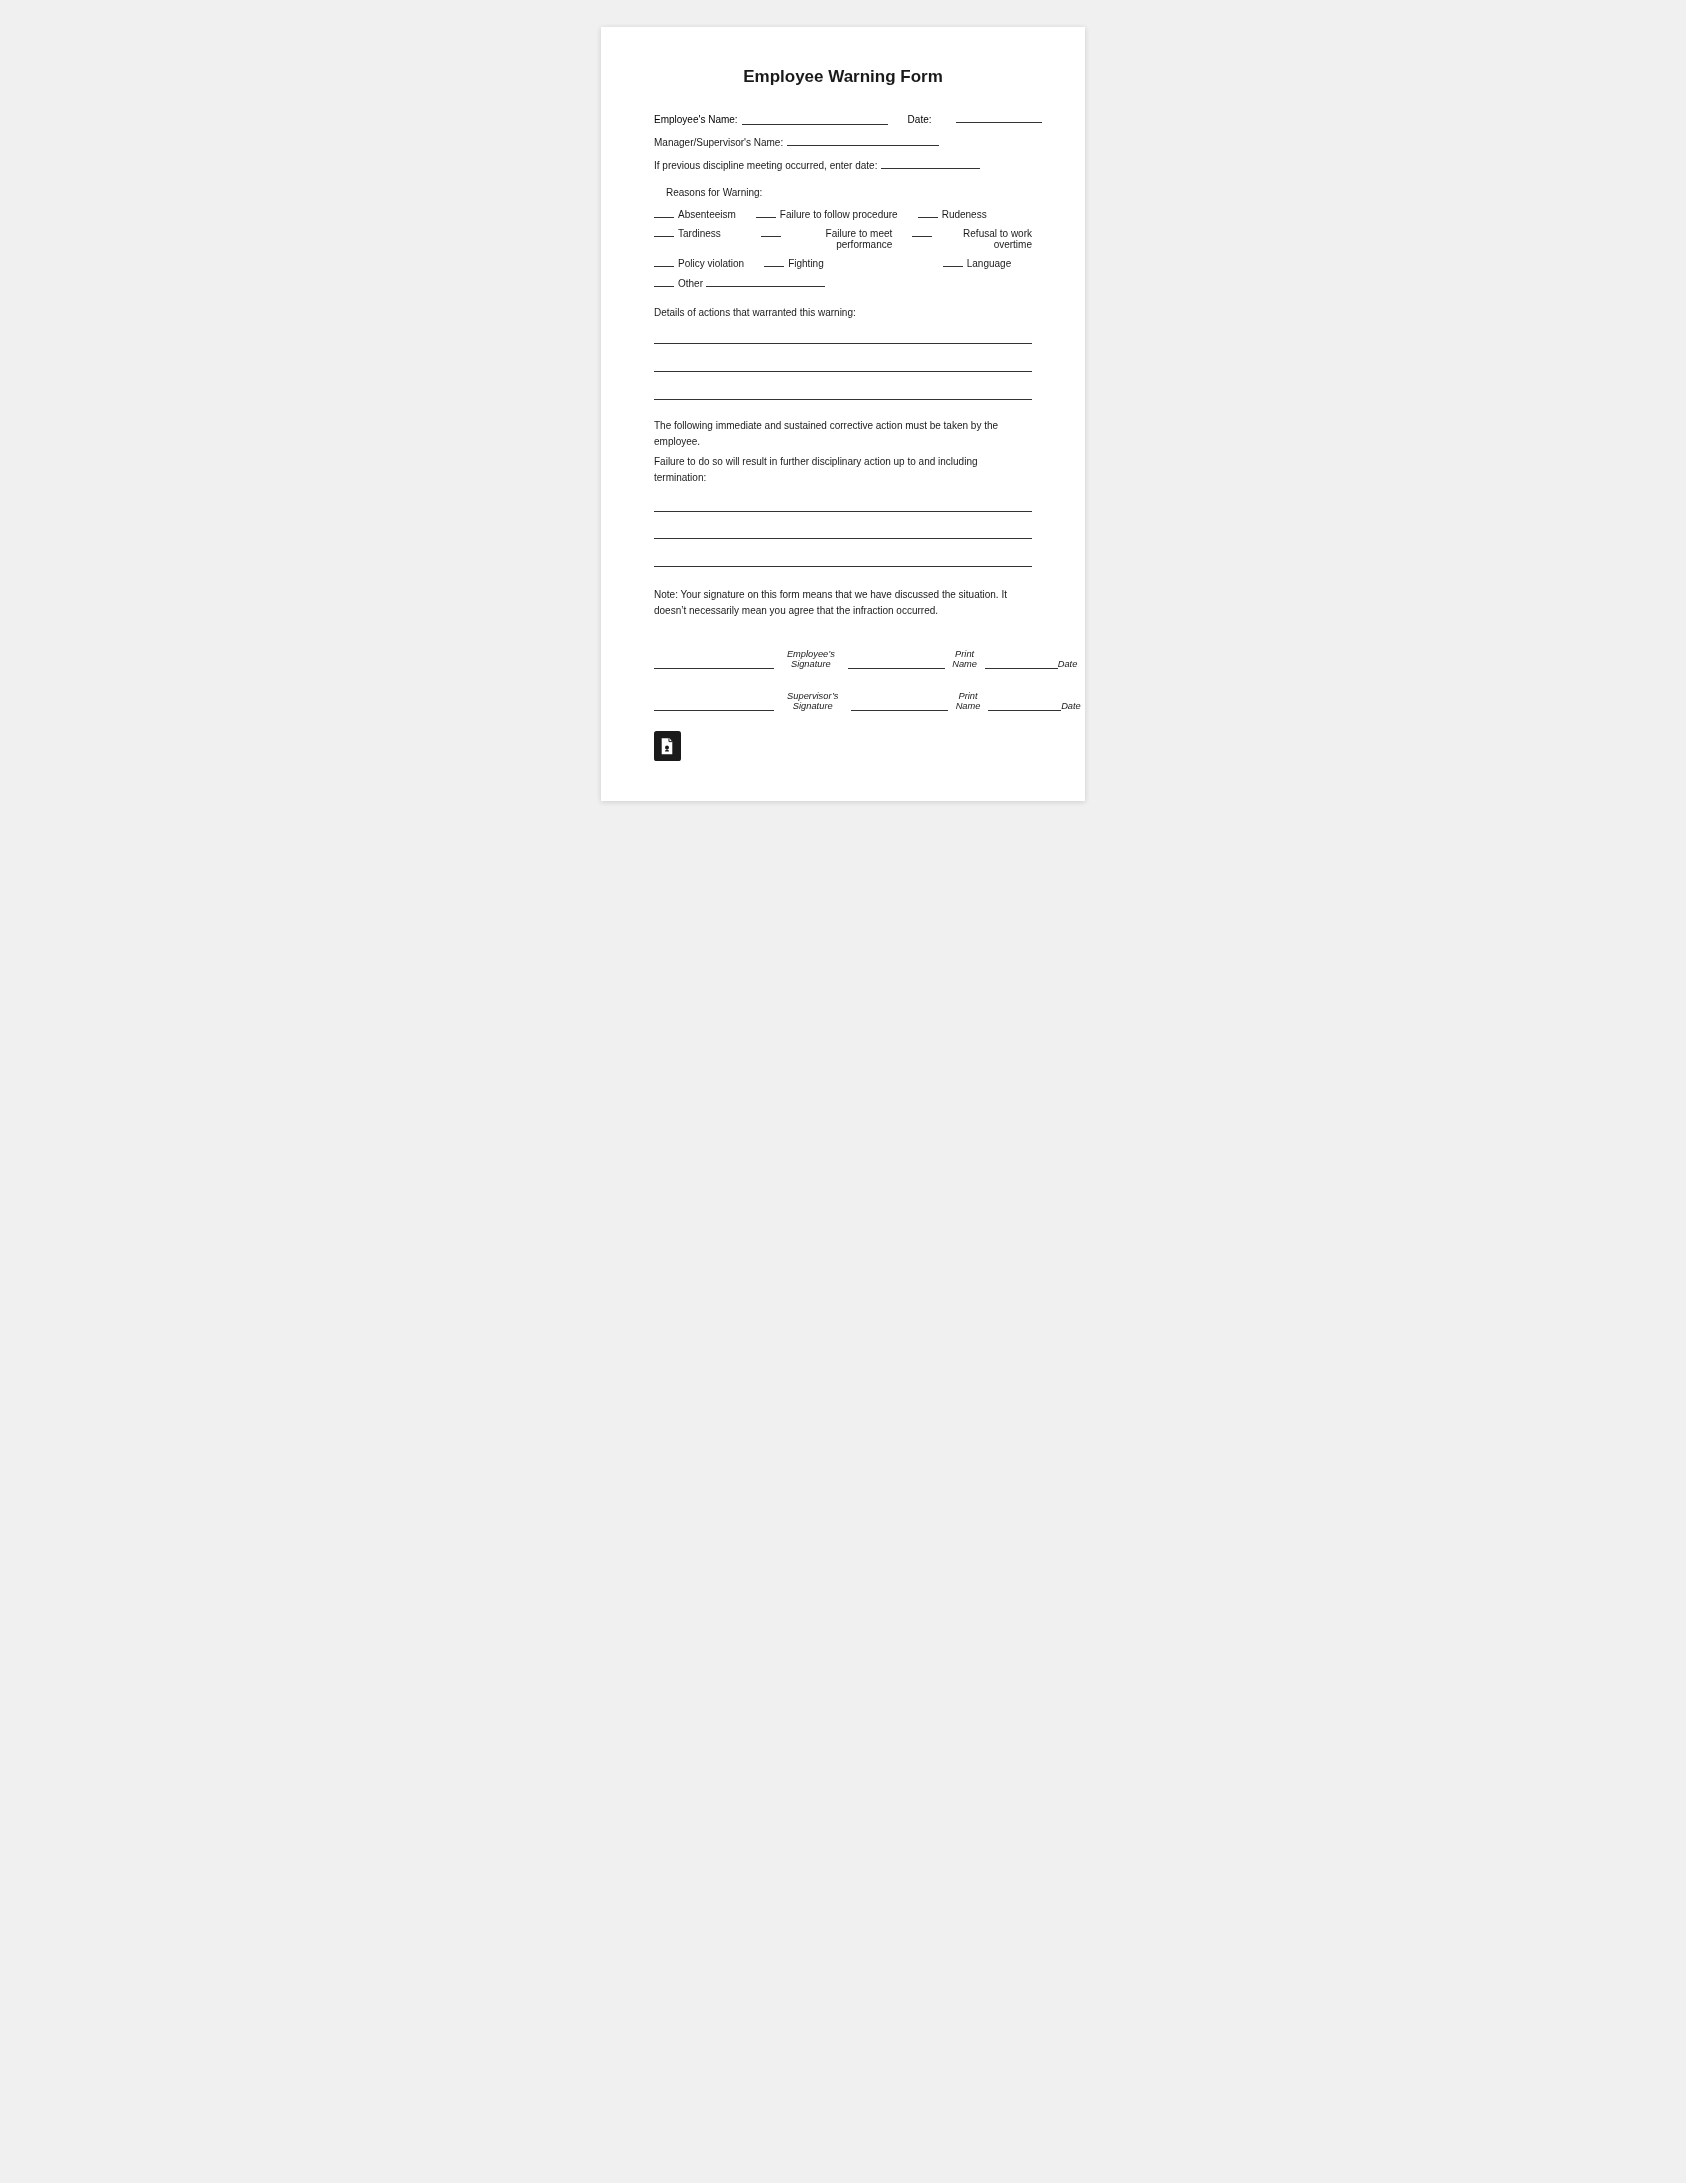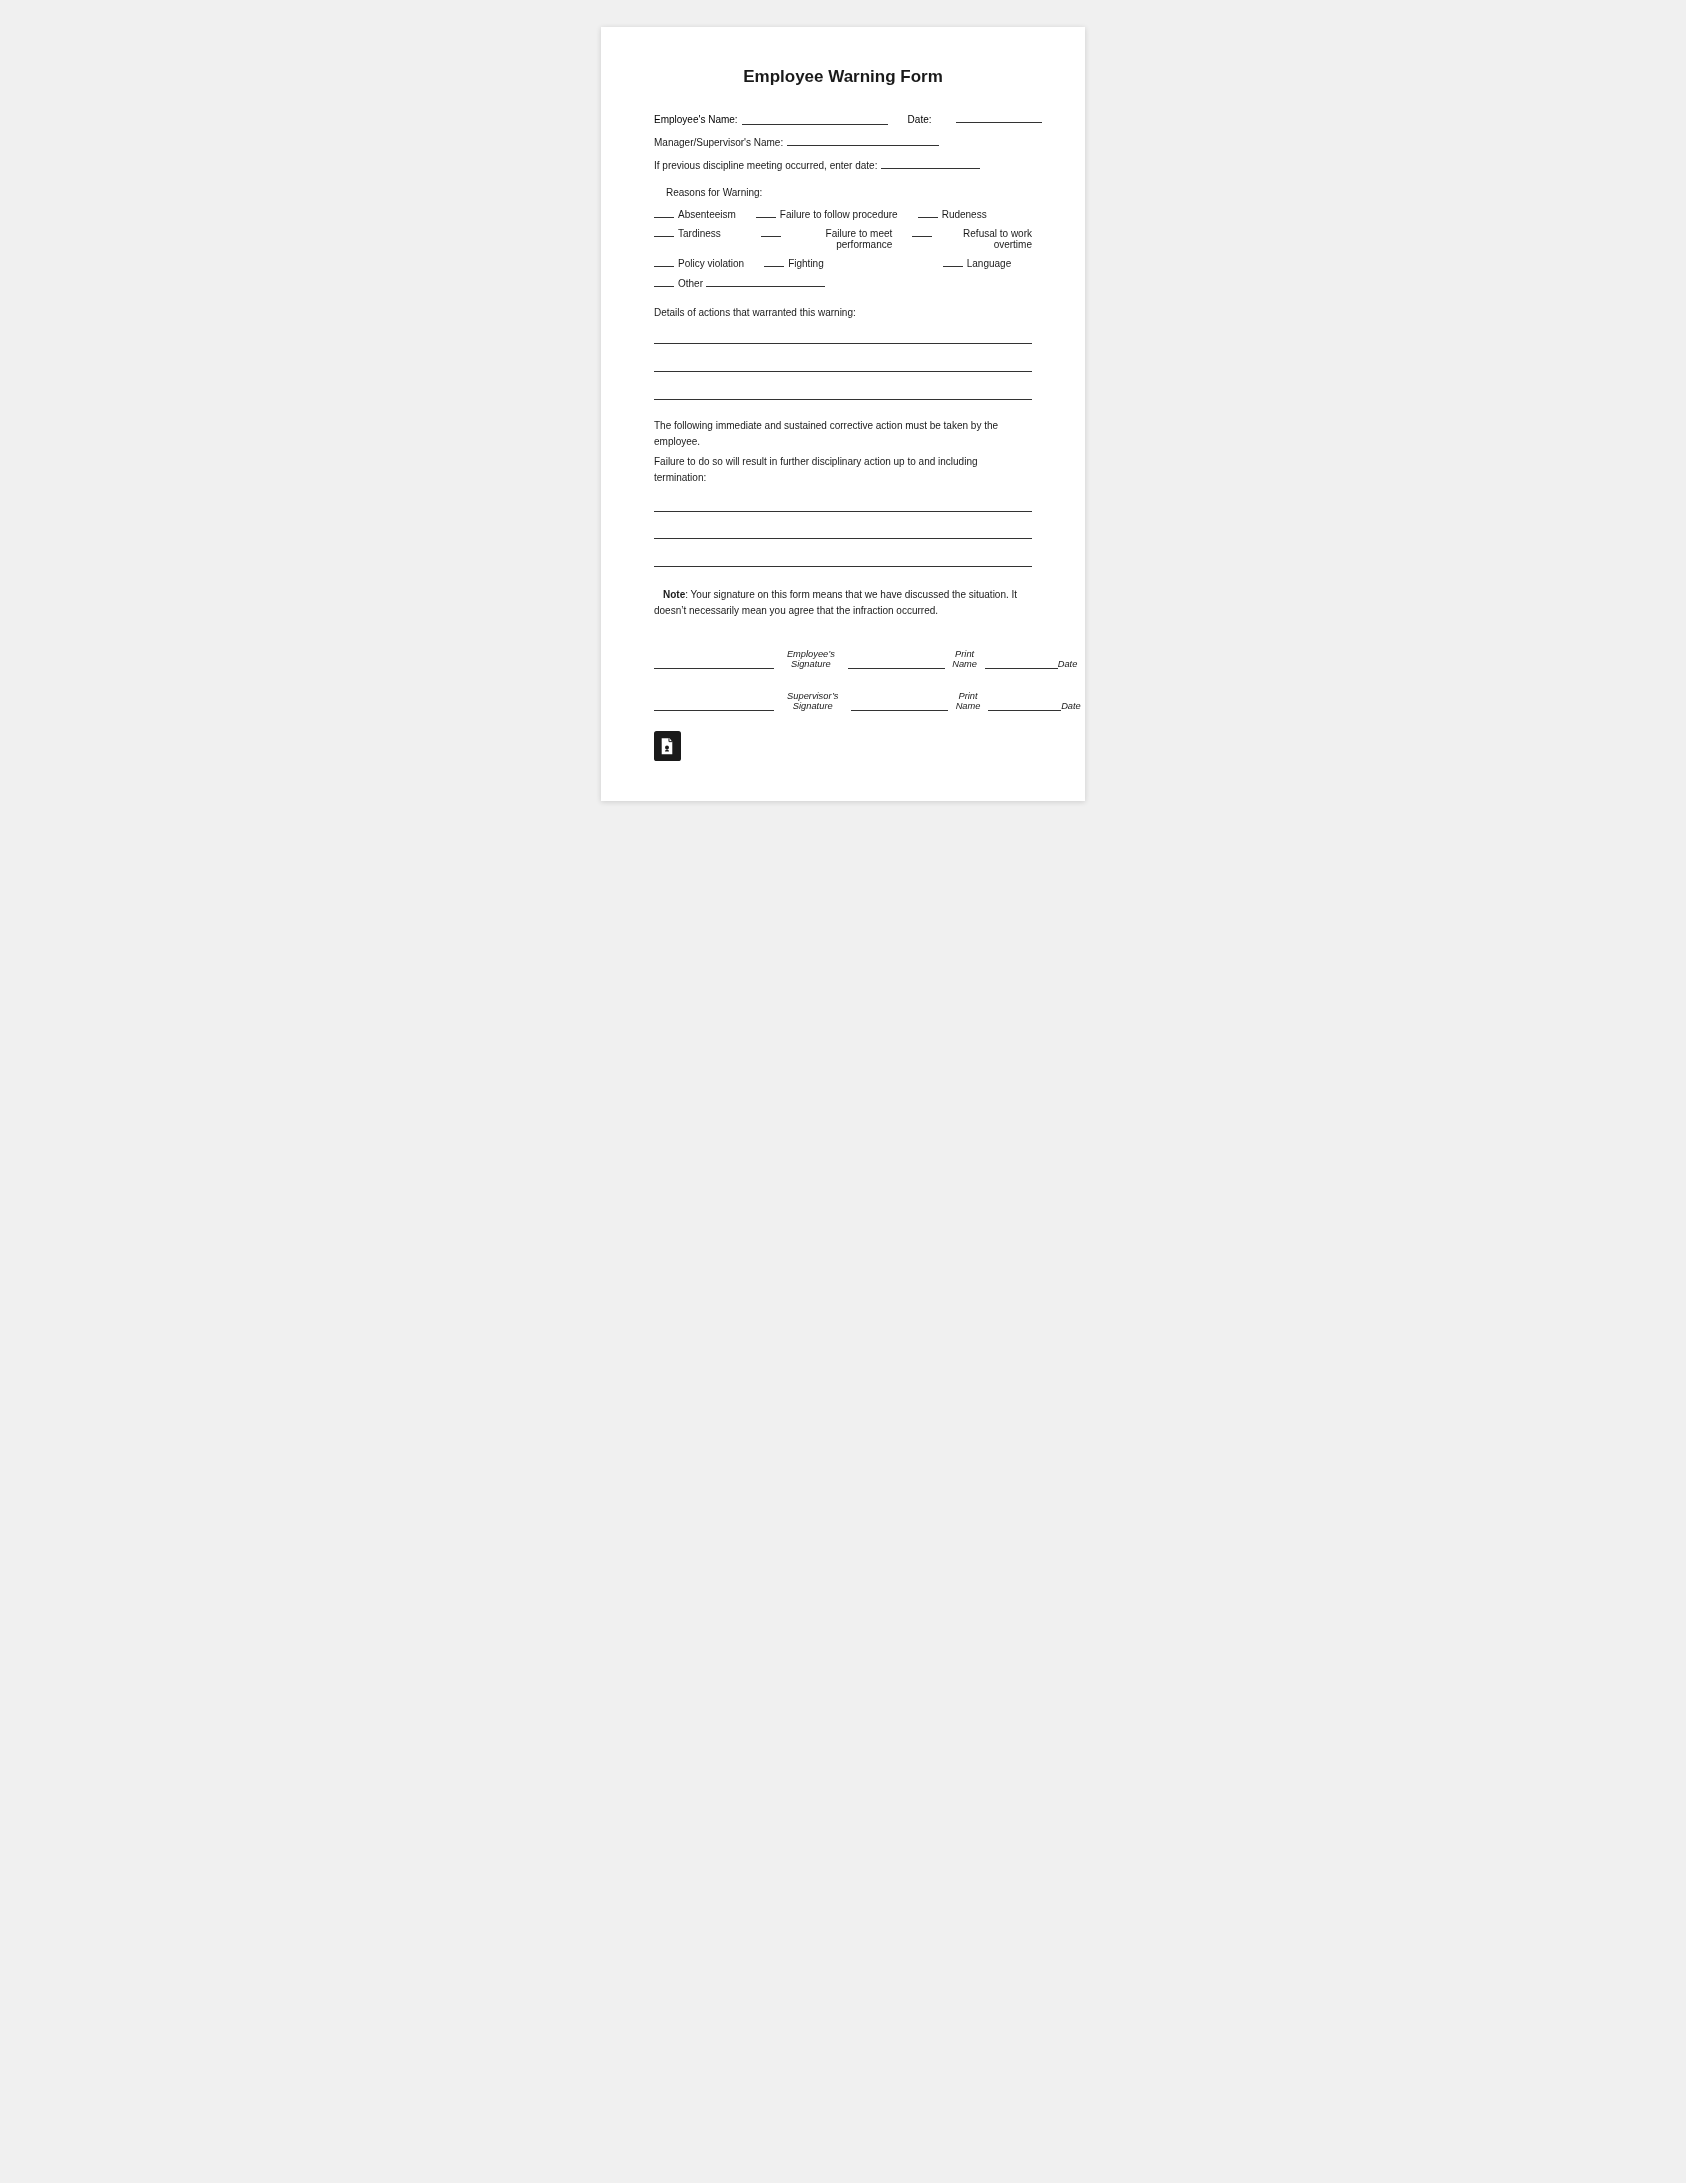--- a/index.html
+++ b/index.html
@@ -155,22 +155,21 @@
     }
 
     .note-section {
       margin-top: 20px;
       font-size: 10px;
       color: #1a1a1a;
       line-height: 1.6;
     }
 
     .note-bold {
-      font-weight: bold;
-      margin-left: 9px;
+      font-weight: normal;
     }
 
     .signature-section {
       margin-top: 26.5px;
     }
 
     .sig-row {
       margin-bottom: 18.5px;
     }
 

